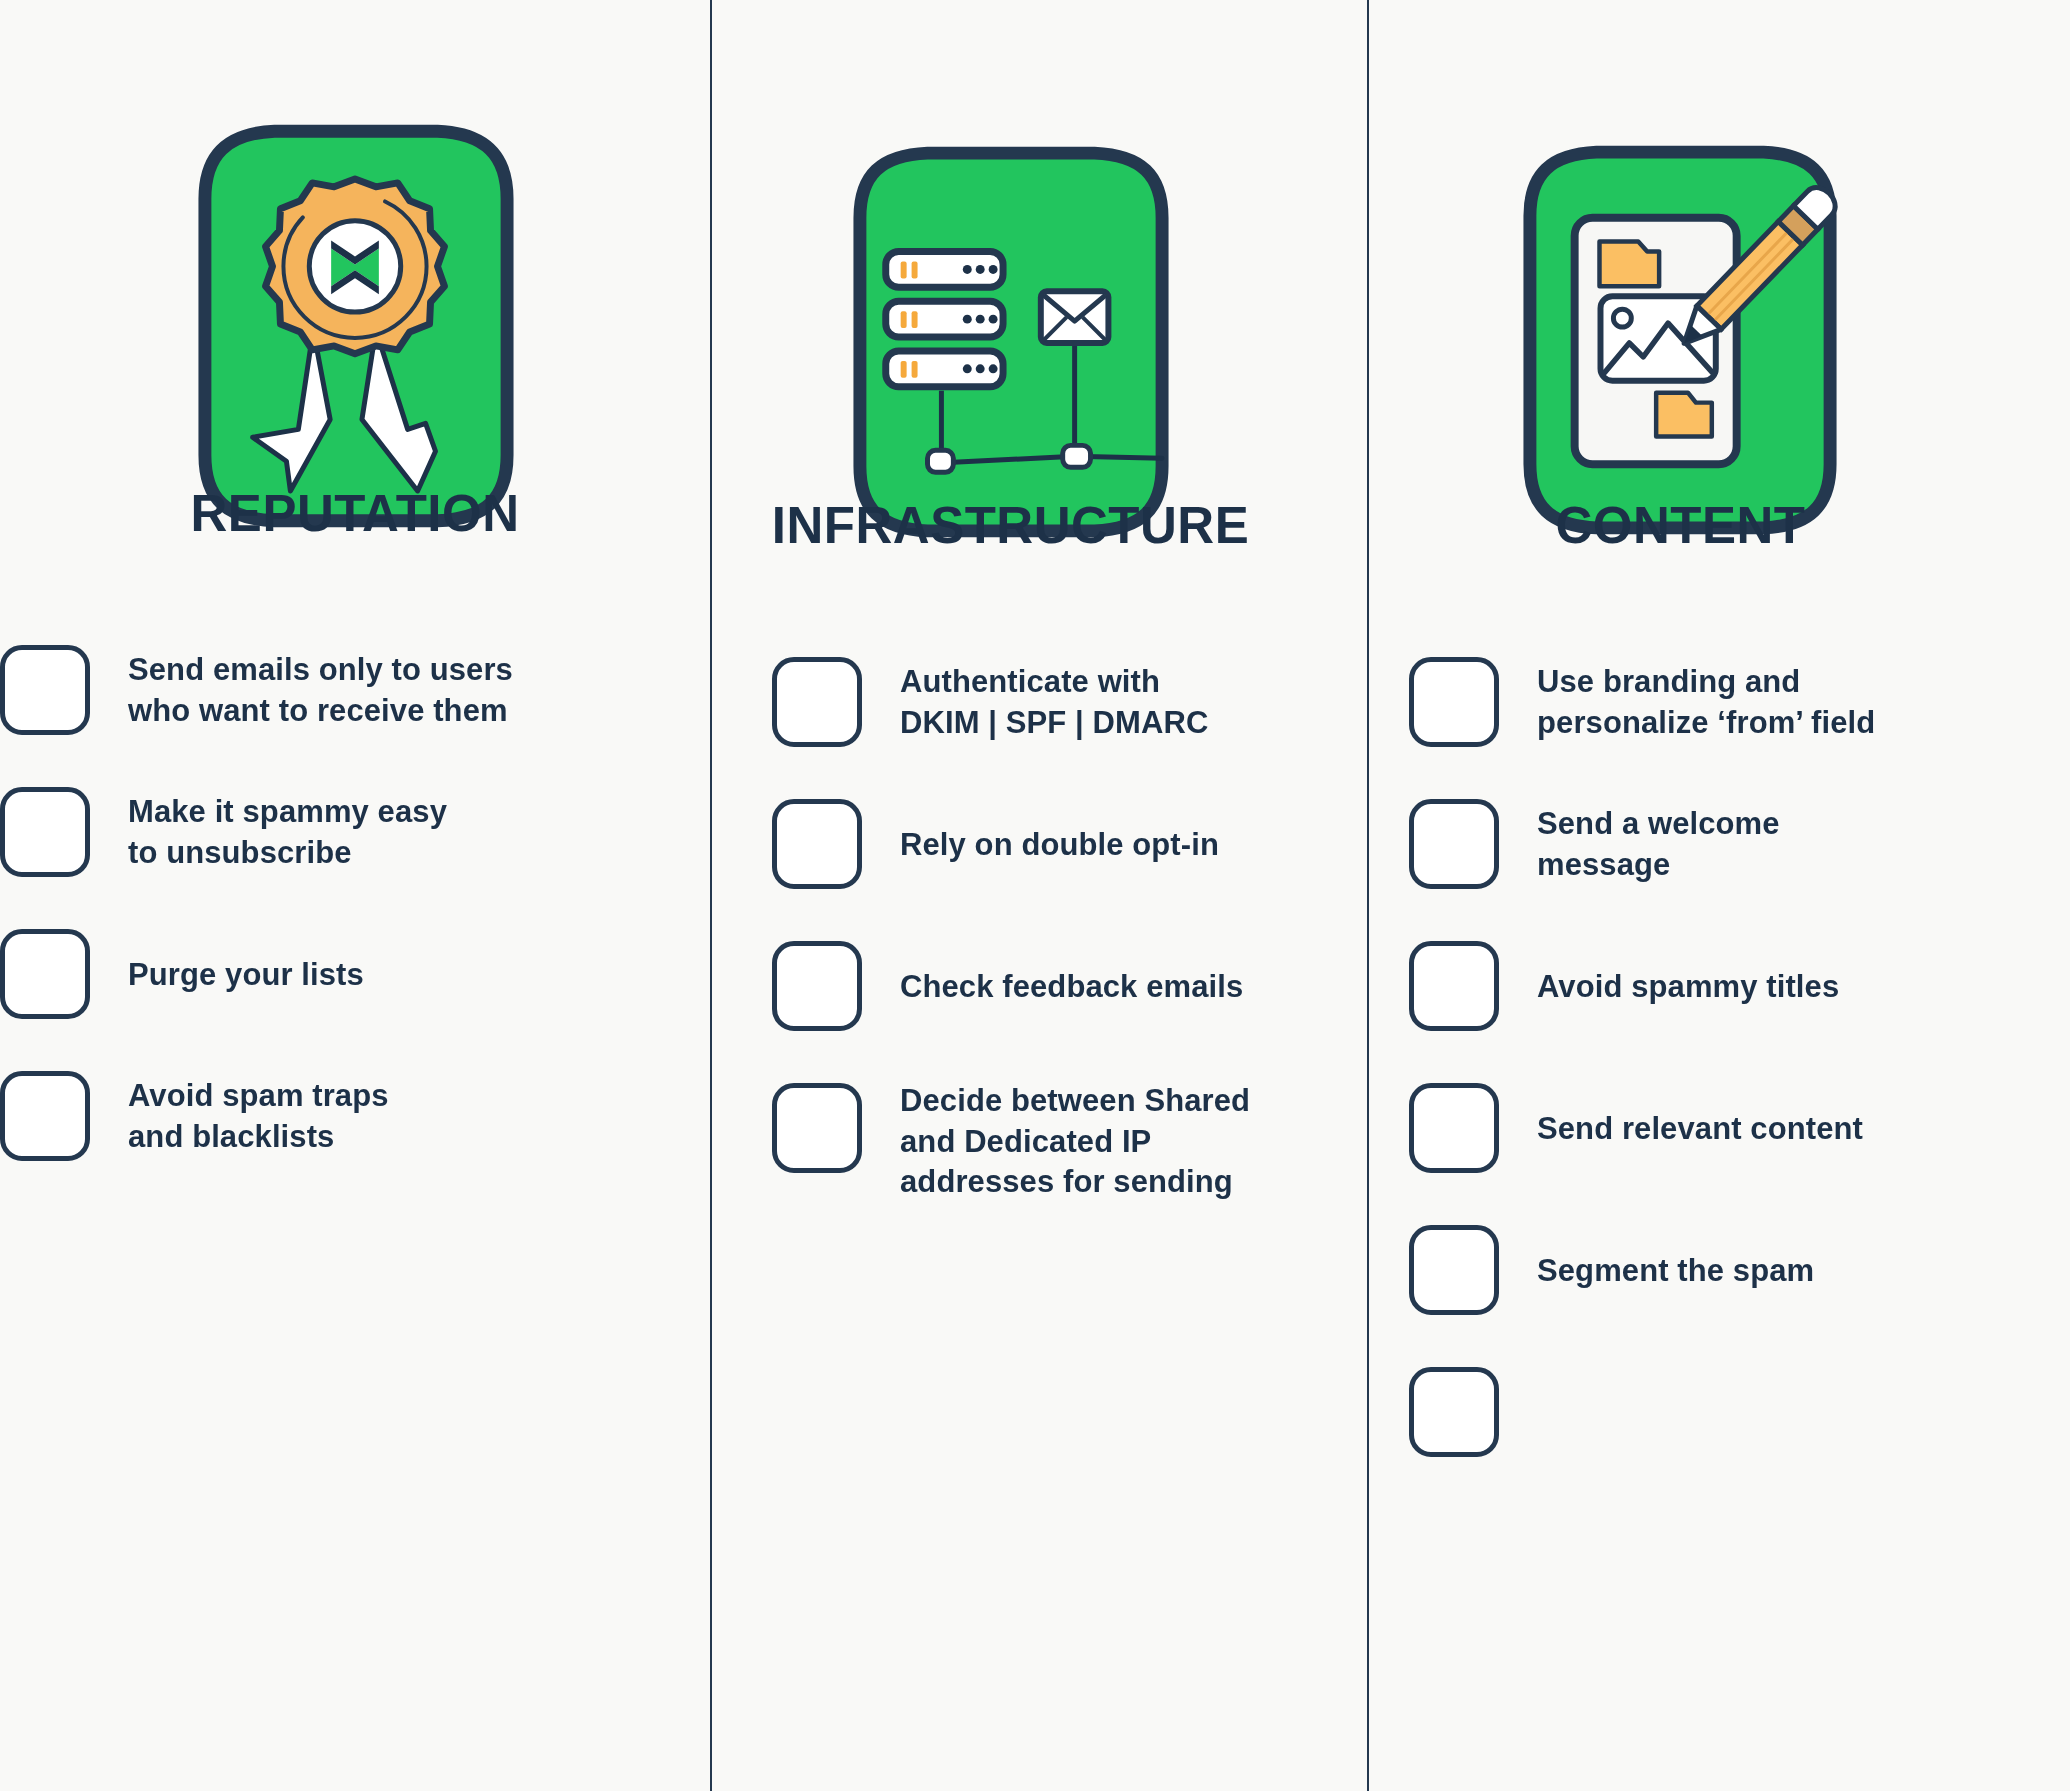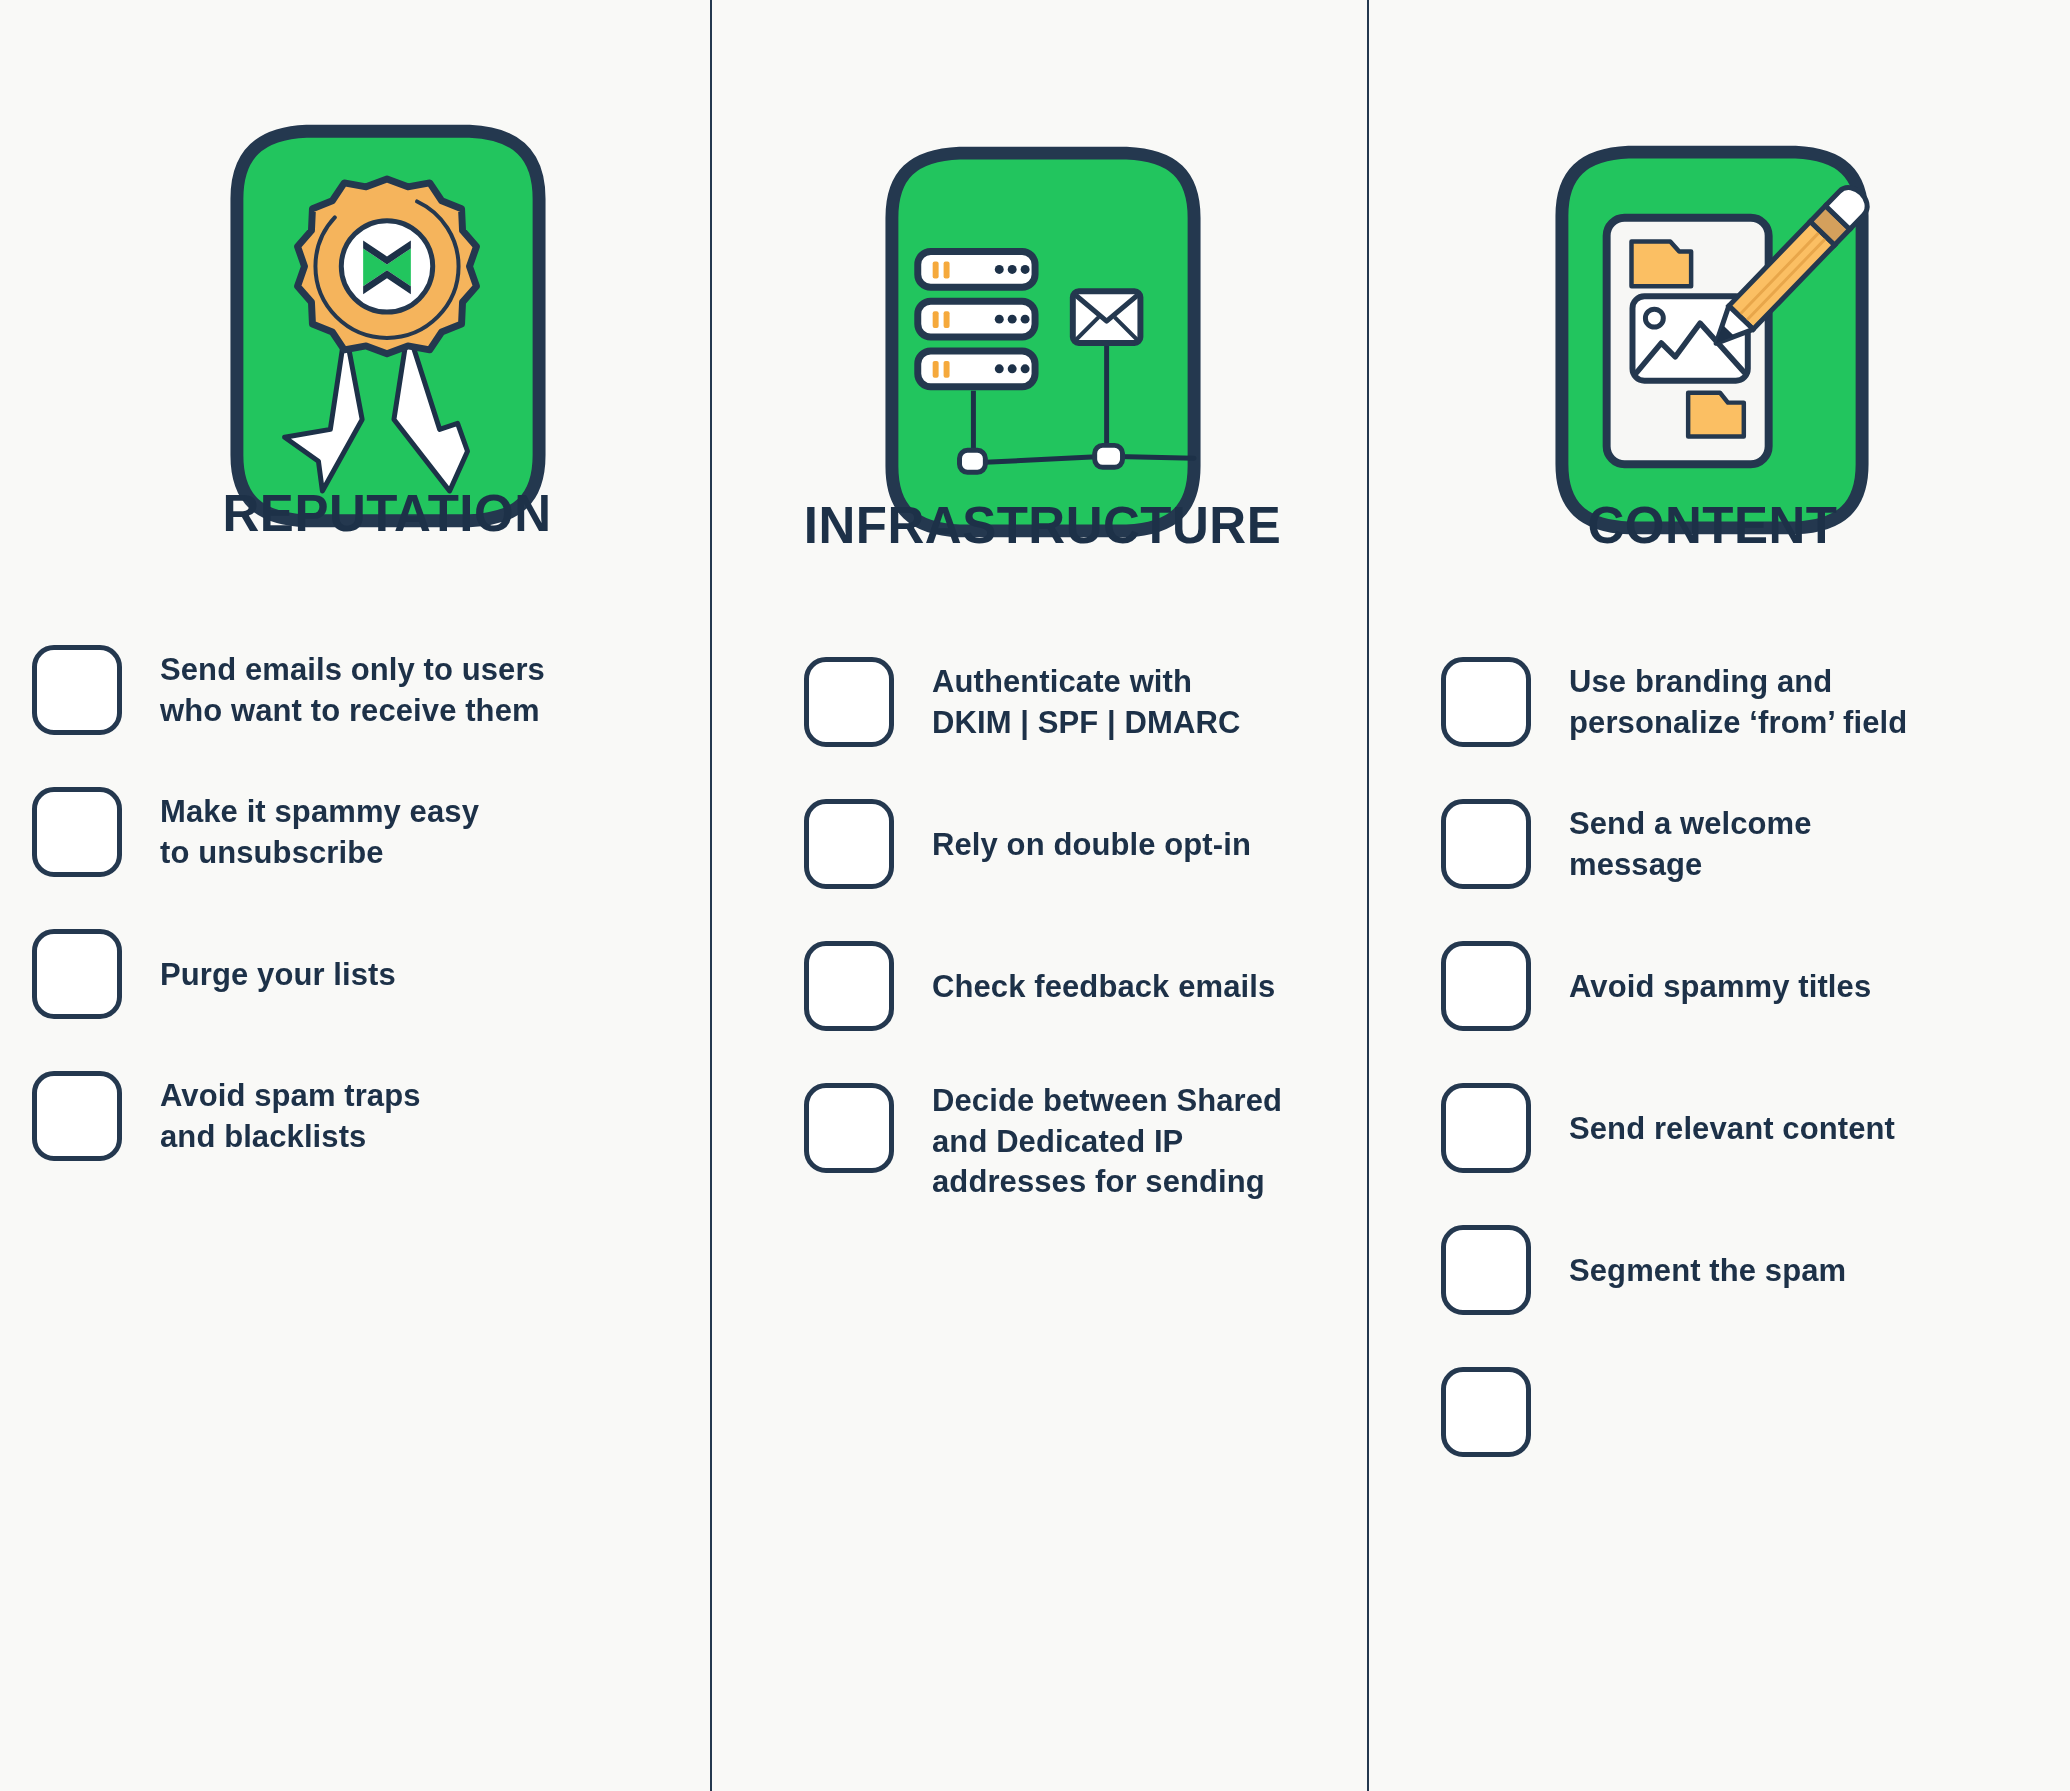--- a/index.html
+++ b/index.html
@@ -32,21 +32,21 @@
     background: #24384f;
   }
   .divider.d1 { left: 710px; }
   .divider.d2 { left: 1367px; }
 
   .column {
     position: relative;
     box-sizing: border-box;
     padding-top: 0;
   }
-  .col-1 { width: 710px; margin-left: 32px; }
+  .col-1 { width: 710px; }
   .col-2 { width: 601px; }
   .col-3 { width: 703px; padding-left: 36px; }
 
   .icon-wrap {
     display: flex;
     justify-content: center;
     align-items: flex-start;
     height: 468px;
     padding-top: 121px;
     box-sizing: border-box;

